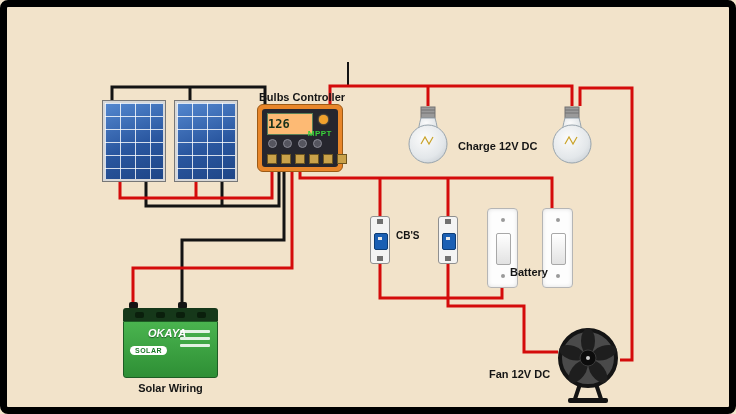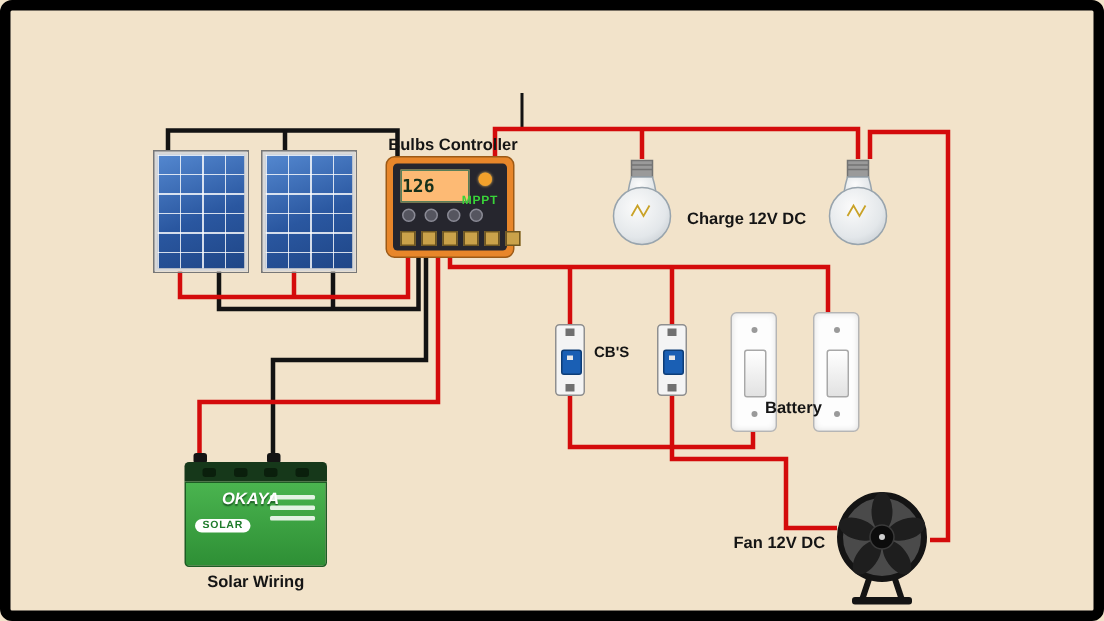--- a/index.html
+++ b/index.html
@@ -133,21 +133,21 @@
     <polyline class="wr" points="380,264 380,298 502,298 502,288"></polyline>
     <polyline class="wr" points="448,264 448,306 524,306 524,352 558,352"></polyline>
   </svg>
 
 
   <div class="lbl" style="left:252px;top:91px;width:100px;text-align:center;">Bulbs Controller</div>
   <div class="lbl" style="left:458px;top:140px;">Charge 12V DC</div>
   <div class="lbl small" style="left:396px;top:230px;">CB'S</div>
   <div class="lbl" style="left:510px;top:266px;">Battery</div>
   <div class="lbl" style="left:123px;top:382px;width:95px;text-align:center;">Solar Wiring</div>
-  <div class="lbl" style="left:489px;top:356px;">Fan 12V DC</div>
+  <div class="lbl" style="left:489px;top:368px;">Fan 12V DC</div>
 
   <div class="panel" style="left:103px;top:101px;"></div>
   <div class="panel" style="left:175px;top:101px;"></div>
 
   <div class="controller">
     <div class="ctrl-face">
       <div class="lcd">
         <span>126</span>
       </div>
       <span class="sun-dot"></span>

